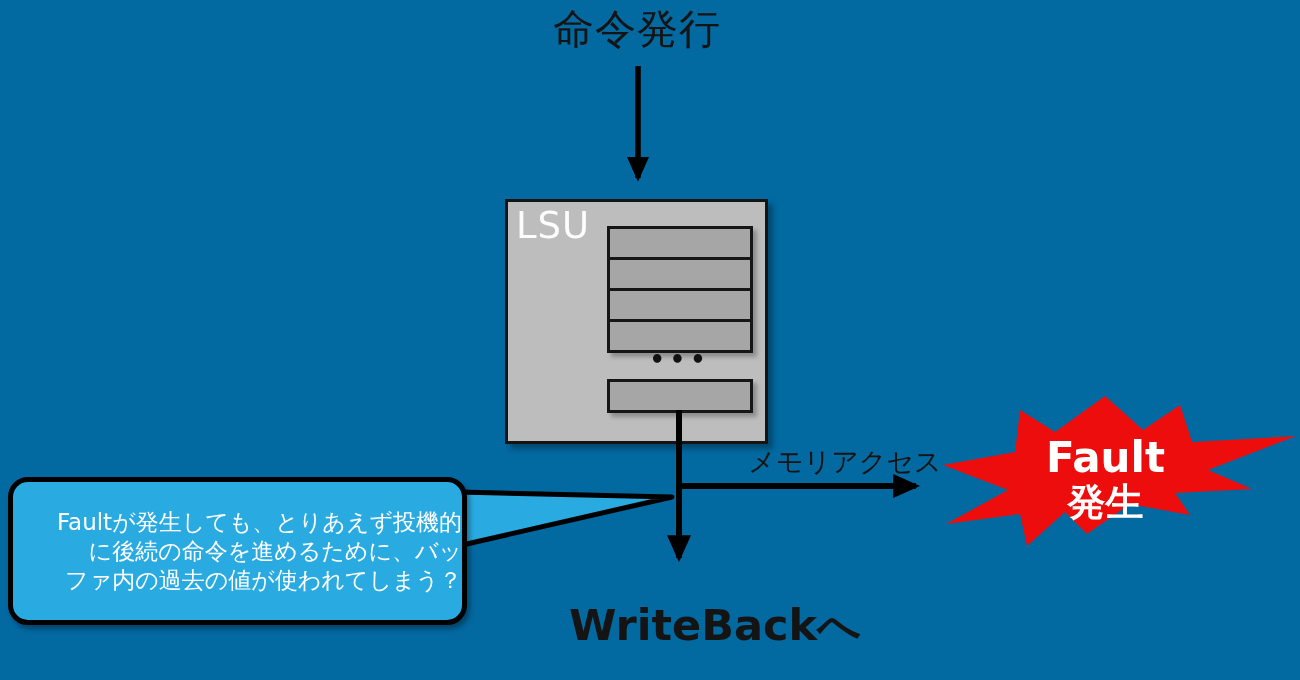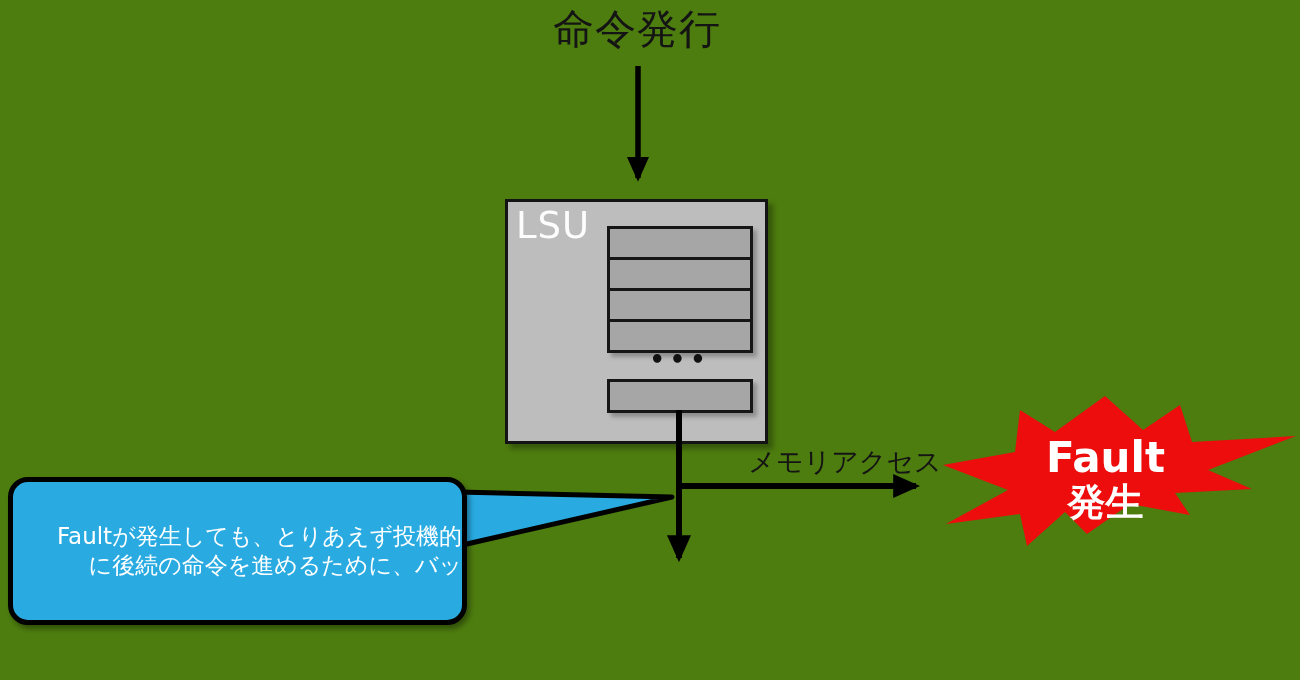--- a/index.html
+++ b/index.html
@@ -1,17 +1,17 @@
 <!DOCTYPE html>
 <html><head>
 <meta charset="utf-8">
 <style>
   html,body{margin:0;padding:0;background:#fff;}
   .canvas{
-    position:relative;width:1300px;height:680px;background:#4d7c0f;overflow:hidden;
+    position:relative;width:1300px;height:680px;background:#0369a1;overflow:hidden;
     font-family:"DejaVu Sans","Liberation Sans",sans-serif;color:#111;
   }
   .abs{position:absolute;}
   
   .title{left:467px;top:2px;width:340px;text-align:center;font-size:41px;font-weight:500;color:#141414;letter-spacing:1px;}
   
   .lsu-box{left:505px;top:199px;width:263px;height:245px;background:#bdbdbd;border:3px solid #141414;box-shadow:5px 5px 5px rgba(0,0,0,0.30);box-sizing:border-box;}
   .lsu-label{left:516px;top:204px;font-size:37px;font-weight:normal;color:#fdfdfd;letter-spacing:1px;}
   .row-stack{left:607px;top:226px;width:146px;box-shadow:4px 4px 4px rgba(0,0,0,0.25);}
   .buf-row{height:34px;background:#a6a6a6;border:3px solid #161616;box-sizing:border-box;}
@@ -59,31 +59,33 @@
   <div class="abs mem-label">メモリアクセス</div>
 
   <svg class="abs star-svg" width="362" height="162" viewBox="0 0 362 162">
     <polygon points="167,2 205,36 242,11 254,48 358,42 270,76 314,95 237,99 252,121 192,110 149,140 127,118 89,152 82,120 8,130 70,96 5,71 77,58 82,16 117,38" fill="#ee0d0d"></polygon>
   </svg>
   <div class="abs star-text">
     <div class="l1">Fault</div>
     <div class="l2">発生</div>
   </div>
 
+  <div class="abs wb-label">WriteBackへ</div>
 
   <svg class="abs flow" width="1300" height="680" viewBox="0 0 1300 680">
     <defs>
       <marker id="ah" markerUnits="strokeWidth" markerWidth="4.5" markerHeight="4" viewBox="0 0 4.5 4" refX="3.8" refY="2" orient="auto">
         <path d="M0,0 L4.5,2 L0,4 Z" fill="#000"></path>
       </marker>
     </defs>
     <polygon points="458,492 672,497 458,546" stroke="#000" stroke-width="5" stroke-linejoin="round" fill="#29abe2"></polygon>
     <line x1="638" y1="66" x2="638" y2="178" stroke="#000" stroke-width="5.5" marker-end="url(#ah)"></line>
     <line x1="679" y1="410" x2="679" y2="558" stroke="#000" stroke-width="6" marker-end="url(#ah)"></line>
     <line x1="679" y1="486" x2="916" y2="486" stroke="#000" stroke-width="6" marker-end="url(#ah)"></line>
   </svg>
 
   <div class="abs callout">
     <div class="line">Faultが発生しても、とりあえず投機的</div>
     <div class="line">に後続の命令を進めるために、バッ</div>
+    <div class="line">ファ内の過去の値が使われてしまう？</div>
   </div>
 
 </div>
 
 </body></html>

